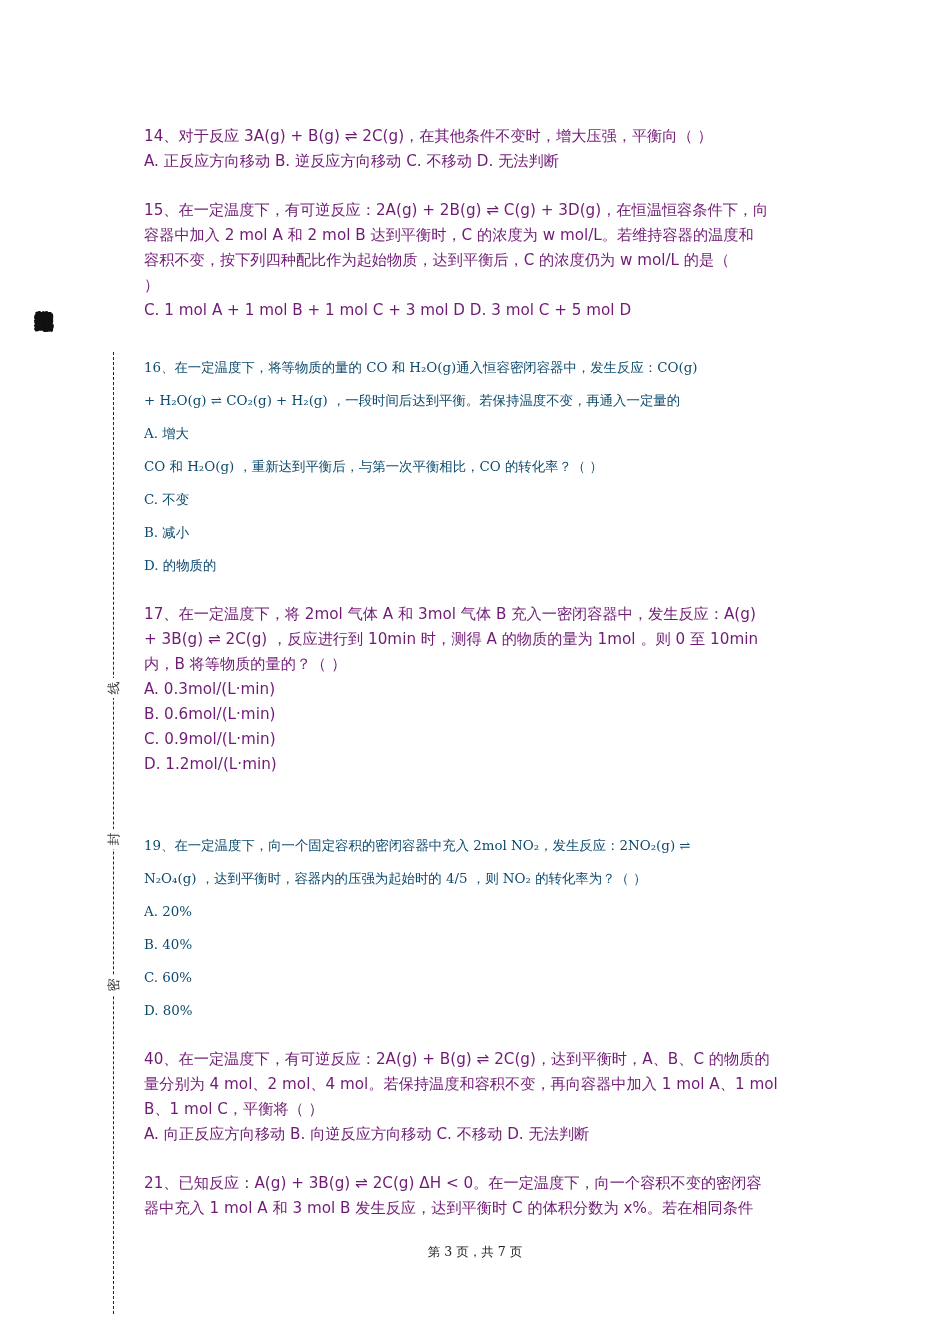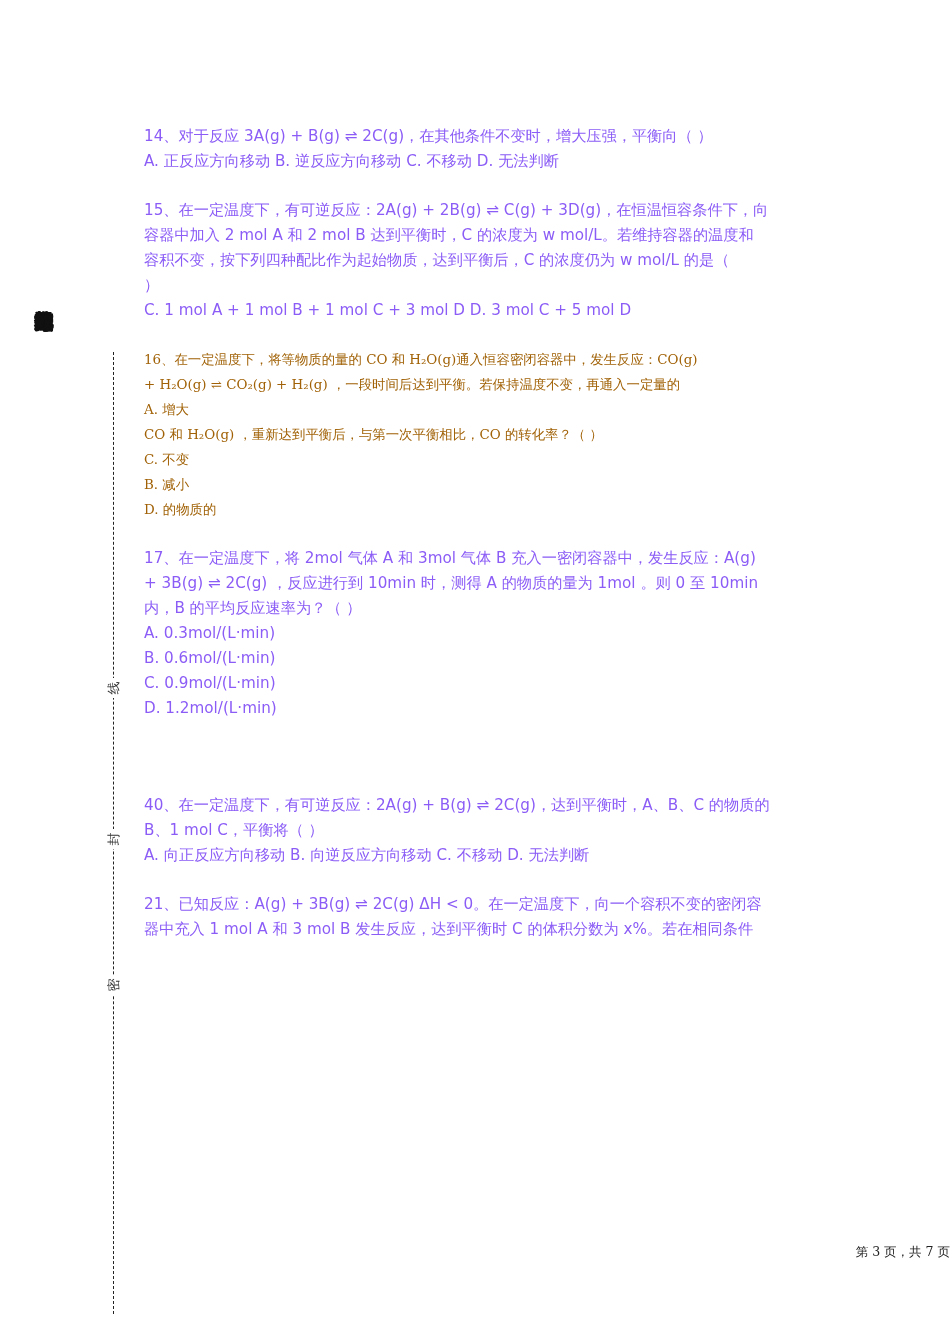--- a/index.html
+++ b/index.html
@@ -64,36 +64,37 @@
       top: 124px;
       width: 670px;
     }
     .q {
       margin: 0;
     }
     .line {
       font-size: 15.2px;
       line-height: 25px;
       white-space: nowrap;
-      color: #8b5cf6;
+      color: #701a75;
     }
     .line.serif {
       font-family: "DejaVu Serif", "Liberation Serif", serif;
       font-size: 13.4px;
-      color: #a16207;
+      color: #0c4a6e;
+      margin-top: 8px;
     }
     .gap {
       height: 24px;
     }
     .footer {
       position: absolute;
       left: 0;
       width: 950px;
       top: 1244px;
-      text-align: right;
+      text-align: center;
       font-family: "DejaVu Serif", serif;
       font-size: 12.5px;
       color: #222222;
     }
   </style>
 </head>
 <body>
 
 <div class="page">
 
@@ -128,34 +129,43 @@
       <div class="line serif">CO 和 H₂O(g) ，重新达到平衡后，与第一次平衡相比，CO 的转化率？（ ）</div>
       <div class="line serif">C.  不变</div>
       <div class="line serif">B.  减小</div>
       <div class="line serif">D.  的物质的</div>
     </div>
     <div class="gap"></div>
 
     <div class="q">
       <div class="line">17、在一定温度下，将 2mol 气体 A 和 3mol 气体 B 充入一密闭容器中，发生反应：A(g)</div>
       <div class="line">+ 3B(g) ⇌ 2C(g) ，反应进行到 10min 时，测得 A 的物质的量为 1mol 。则 0 至 10min</div>
-      <div class="line">内，B 的平均反应速率为？（ ）</div>
+      <div class="line">内，B 将等物质的量的？（ ）</div>
       <div class="line">A. 0.3mol/(L·min)</div>
       <div class="line">B. 0.6mol/(L·min)</div>
       <div class="line">C. 0.9mol/(L·min)</div>
       <div class="line">D. 1.2mol/(L·min)</div>
     </div>
     <div class="gap"></div>
 
     <div class="gap"></div>
 
+    <div class="q">
+      <div class="line serif">19、在一定温度下，向一个固定容积的密闭容器中充入 2mol NO₂，发生反应：2NO₂(g) ⇌</div>
+      <div class="line serif">N₂O₄(g) ，达到平衡时，容器内的压强为起始时的 4/5 ，则 NO₂ 的转化率为？（ ）</div>
+      <div class="line serif">A.  20%</div>
+      <div class="line serif">B.  40%</div>
+      <div class="line serif">C.  60%</div>
+      <div class="line serif">D.  80%</div>
+    </div>
     <div class="gap"></div>
 
     <div class="q">
       <div class="line">40、在一定温度下，有可逆反应：2A(g) + B(g) ⇌ 2C(g)，达到平衡时，A、B、C 的物质的</div>
+      <div class="line">量分别为 4 mol、2 mol、4 mol。若保持温度和容积不变，再向容器中加入 1 mol A、1 mol</div>
       <div class="line">B、1 mol C，平衡将（ ）</div>
       <div class="line">A. 向正反应方向移动 B. 向逆反应方向移动 C. 不移动 D. 无法判断</div>
     </div>
     <div class="gap"></div>
 
     <div class="q">
       <div class="line">21、已知反应：A(g) + 3B(g) ⇌ 2C(g) ΔH &lt; 0。在一定温度下，向一个容积不变的密闭容</div>
       <div class="line">器中充入 1 mol A 和 3 mol B 发生反应，达到平衡时 C 的体积分数为 x%。若在相同条件</div>
     </div>
 

